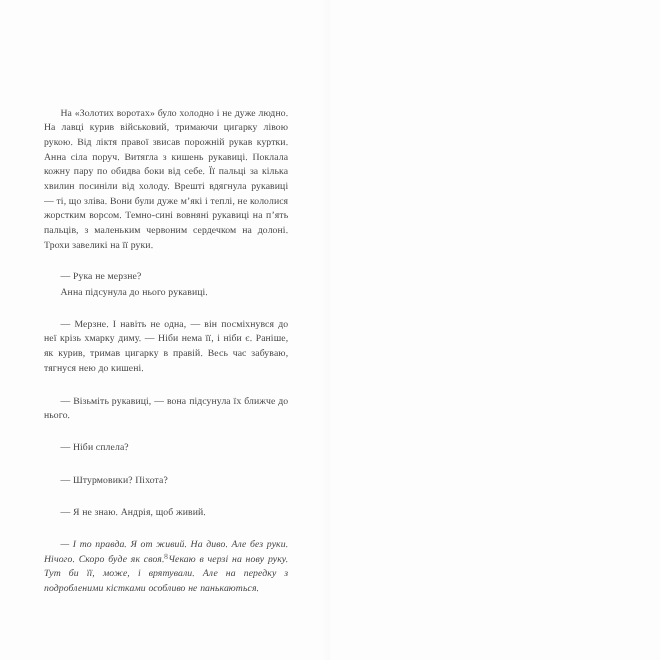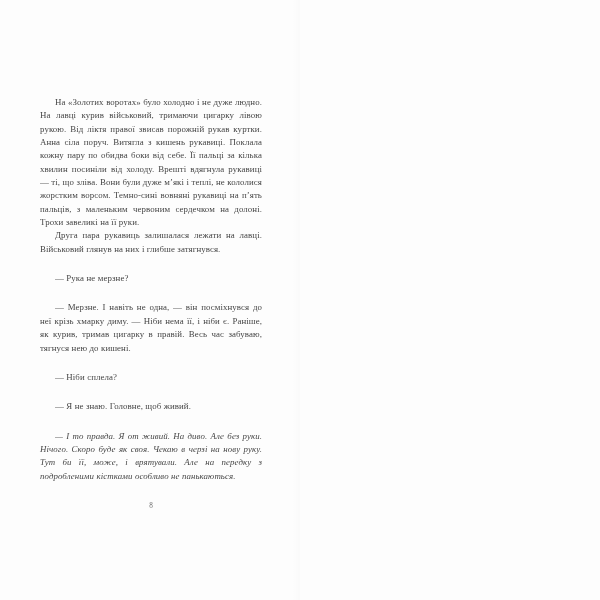--- a/index.html
+++ b/index.html
@@ -85,25 +85,27 @@
   }
 </style>
 </head>
 <body>
 
 <div class="spread">
 
   <div class="page page-left">
     <div class="textblock" id="left-text">
         <p class="body">На «Золотих воротах» було холодно і не дуже людно. На лавці курив військовий, тримаючи цигарку лівою рукою. Від ліктя правої звисав порожній рукав куртки. Анна сіла поруч. Витягла з кишень рукавиці. Поклала кожну пару по обидва боки від себе. Її пальці за кілька хвилин посиніли від холоду. Врешті вдягнула рукавиці — ті, що зліва. Вони були дуже м’які і теплі, не кололися жорстким ворсом. Темно-сині вовняні рукавиці на п’ять пальців, з маленьким червоним сердечком на долоні. Трохи завеликі на її руки.</p>
-        <p class="body">Друга пара рукавиць залишалася лежати на лавці. Військовий глянув на них і глибше затягнувся.</p>
         <p class="dialogue">— Рука не мерзне?</p>
+        <p class="body">Анна підсунула до нього рукавиці.</p>
         <p class="dialogue">— Мерзне. І навіть не одна, — він посміхнувся до неї крізь хмарку диму. — Ніби нема її, і ніби є. Раніше, як курив, тримав цигарку в правій. Весь час забуваю, тягнуся нею до кишені.</p>
+        <p class="dialogue">— Візьміть рукавиці, — вона підсунула їх ближче до нього.</p>
         <p class="dialogue">— Ніби сплела?</p>
-        <p class="dialogue">— Я не знаю. Головне, щоб живий.</p>
+        <p class="dialogue">— Штурмовики? Піхота?</p>
+        <p class="dialogue">— Я не знаю. Андрія, щоб живий.</p>
         <p class="dialogue">— І то правда. Я от живий. На диво. Але без руки. Нічого. Скоро буде як своя. Чекаю в черзі на нову руку. Тут би її, може, і врятували. Але на передку з подробленими кістками особливо не панькаються.</p>
       </div>
     <div class="folio">8</div>
   </div>
 
   <div class="gutter-shade"></div>
 
   <div class="page page-right">
     
     

